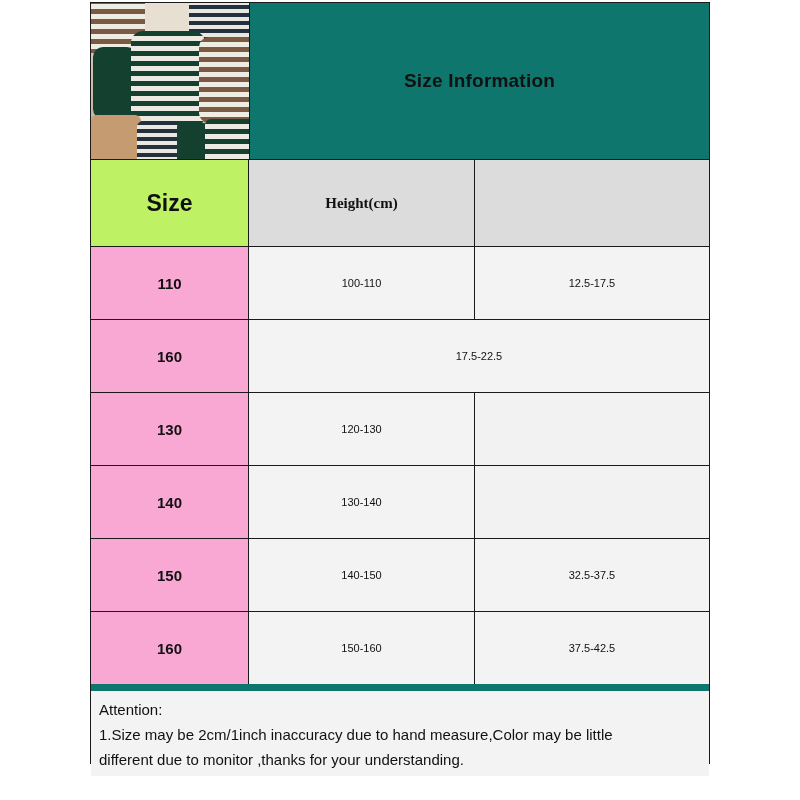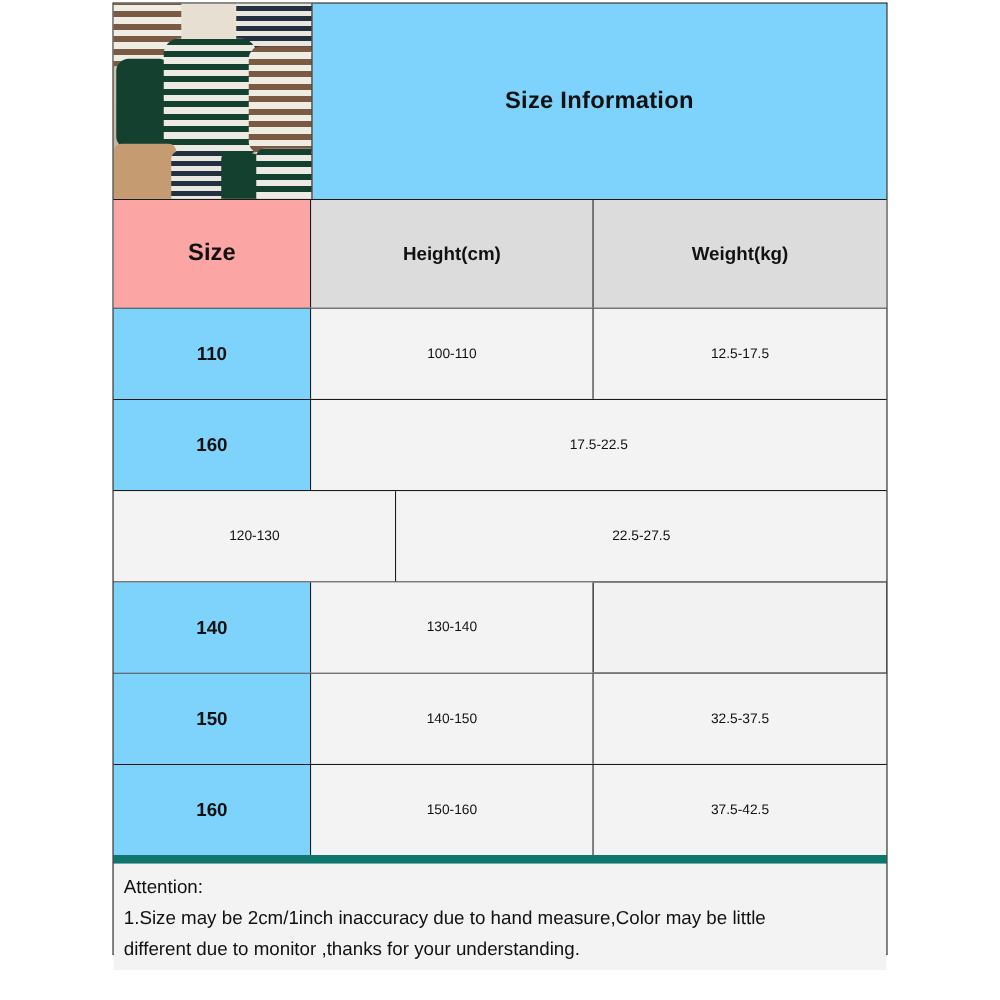--- a/index.html
+++ b/index.html
@@ -47,21 +47,21 @@
   .photo {
     position: absolute;
     inset: 0;
     overflow: hidden;
   }
   .title-cell {
     flex: 1 1 auto;
     display: flex;
     align-items: center;
     justify-content: center;
-    background: #7dd3fc;
+    background: #0f766e;
     text-align: right;
   }
   .title-text {
     font-size: 19px;
     font-weight: bold;
     color: #111111;
     letter-spacing: 0.2px;
   }
   
   .table {
@@ -101,28 +101,29 @@
     border-right: 1px solid #1a1a1a;
   }
   .c-weight {
     flex: 1 1 auto;
   }
   .row.header .cell {
     background: #dcdcdc;
     font-weight: bold;
   }
   .row.header .c-size {
-    font-size: 19px;
-    background: #fca5a5;
+    font-size: 23px;
+    background: #bef264;
   }
   .row.header .c-height,
   .row.header .c-weight {
     font-size: 15px;
-  }
-  .row.body .c-size { background: #7dd3fc; }
+    font-family: Liberation Serif, serif;
+  }
+  .row.body .c-size { background: #f9a8d4; }
   .row:last-child { border-bottom: 7px solid #0f766e; }
   
   .attention {
     flex: 1 1 auto;
     background: #f3f3f3;
     padding: 6px 10px 4px 8px;
     box-sizing: border-box;
     display: flex;
     flex-direction: column;
     justify-content: center;
@@ -193,35 +194,34 @@
       </div>
       <div class="title-cell">
         <div class="title-text">Size Information</div>
       </div>
     </div>
 
     <div class="table">
       <div class="row header">
         <div class="cell c-size">Size</div>
         <div class="cell c-height">Height(cm)</div>
-        <div class="cell c-weight">Weight(kg)</div>
       </div>
 
       <div class="row body">
         <div class="cell c-size">110</div>
         <div class="cell c-height">100-110</div>
         <div class="cell c-weight">12.5-17.5</div>
       </div>
       <div class="row body">
         <div class="cell c-size">160</div>
         <div class="cell c-weight">17.5-22.5</div>
       </div>
       <div class="row body">
+        <div class="cell c-size">130</div>
         <div class="cell c-height">120-130</div>
-        <div class="cell c-weight">22.5-27.5</div>
       </div>
       <div class="row body">
         <div class="cell c-size">140</div>
         <div class="cell c-height">130-140</div>
       </div>
       <div class="row body">
         <div class="cell c-size">150</div>
         <div class="cell c-height">140-150</div>
         <div class="cell c-weight">32.5-37.5</div>
       </div>

